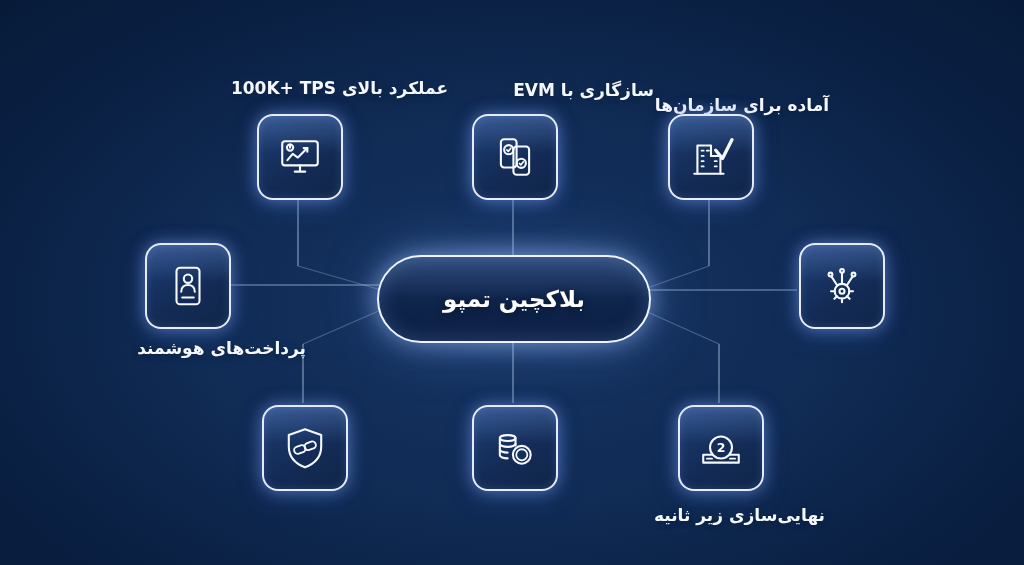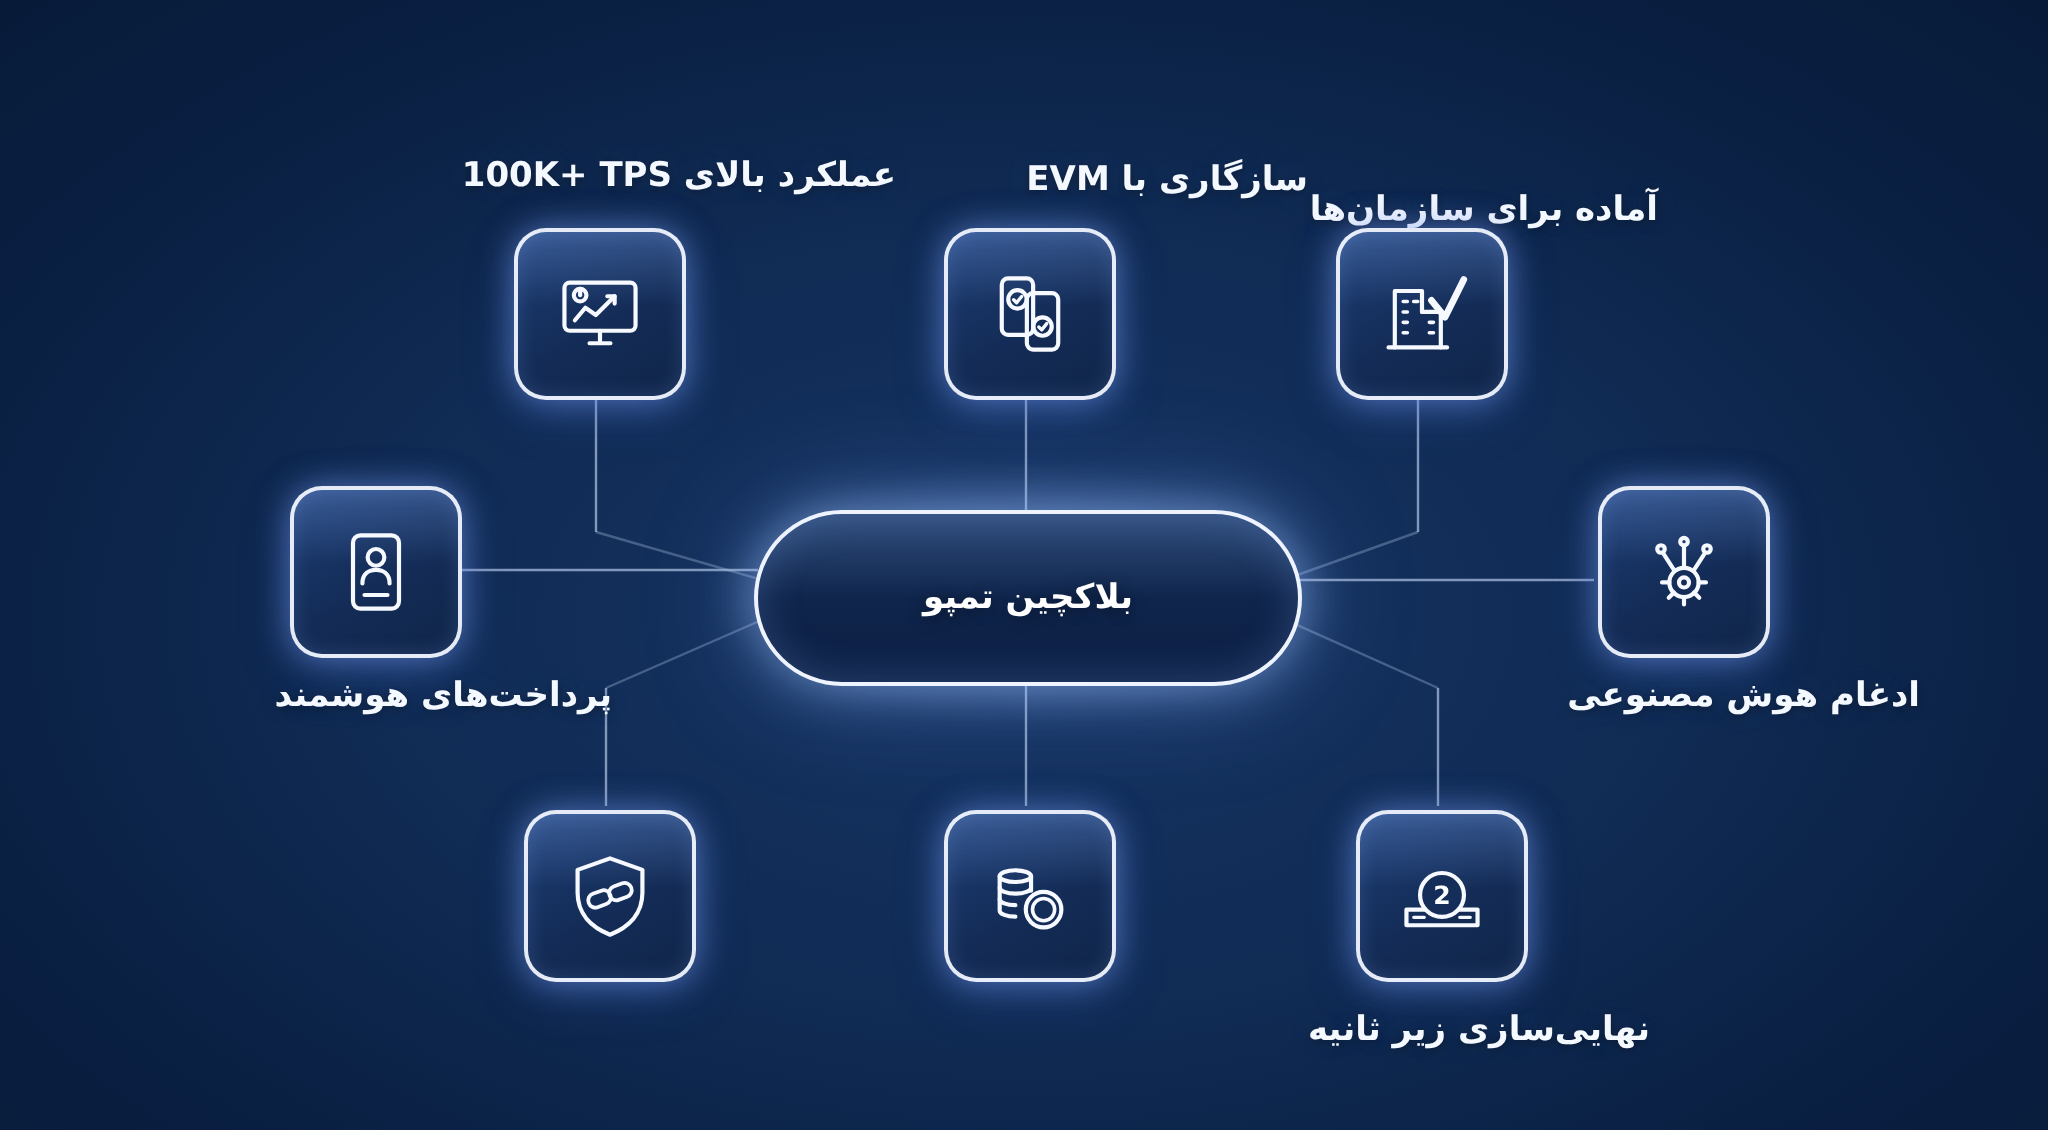--- a/index.html
+++ b/index.html
@@ -34,21 +34,21 @@
     filter:blur(5px);
   }
   .pill{
     position:absolute;left:377px;top:255px;width:270px;height:84px;border-radius:44px;
     display:flex;align-items:center;justify-content:center;direction:rtl;
     border:2.5px solid #eef4ff;
     background:
       linear-gradient(180deg, rgba(150,185,250,.22), rgba(20,45,90,0) 50%),
       linear-gradient(180deg,#17366467,#0e2248 70%), #10294f;
     box-shadow:0 0 26px rgba(160,195,255,.55), 0 0 60px rgba(120,165,255,.3), inset 0 0 20px rgba(140,180,255,.22);
-    color:#ffffff;font-size:17px;font-weight:bold;letter-spacing:.5px;
+    color:#ffffff;font-size:23px;font-weight:bold;letter-spacing:.5px;
     text-shadow:0 1px 8px rgba(0,0,0,.4);
   }
 </style>
 </head>
 <body>
 
 <div class="canvas">
 
   <svg class="lines" width="1024" height="565">
     <line x1="298" y1="197" x2="298" y2="266"></line>
@@ -119,21 +119,20 @@
     <svg viewBox="0 0 44 44">
       <circle cx="22" cy="27" r="7"></circle>
       <circle cx="22" cy="27" r="2.4"></circle>
       <path d="M22 34 v3.5 M15 27 h-3.5 M29 27 h3.5 M17.2 31.8 l-2.5 2.5 M26.8 31.8 l2.5 2.5"></path>
       <path d="M22 20 V9.5 M17.5 21.5 L12 13 M26.5 21.5 L32 13"></path>
       <circle cx="22" cy="7.5" r="1.8"></circle>
       <circle cx="11" cy="11" r="1.8"></circle>
       <circle cx="33" cy="11" r="1.8"></circle>
     </svg>
   </div>
-  <div class="label" style="left:720px;top:336px;width:240px">ادغام هوش مصنوعی</div>
 
   <div class="box" style="left:262px;top:405px">
     <svg viewBox="0 0 44 44">
       <path d="M22 4 L37.5 9.5 V20.5 C37.5 30.5 31 37 22 40.5 C13 37 6.5 30.5 6.5 20.5 V9.5 Z"></path>
       <rect x="11.5" y="20" width="11" height="6.8" rx="3.3" transform="rotate(-20 17 23.4)" stroke-width="1.8"></rect>
       <rect x="21.5" y="16.5" width="11" height="6.8" rx="3.3" transform="rotate(-20 27 19.9)" stroke-width="1.8"></rect>
     </svg>
   </div>
 
   <div class="box" style="left:472px;top:405px">

